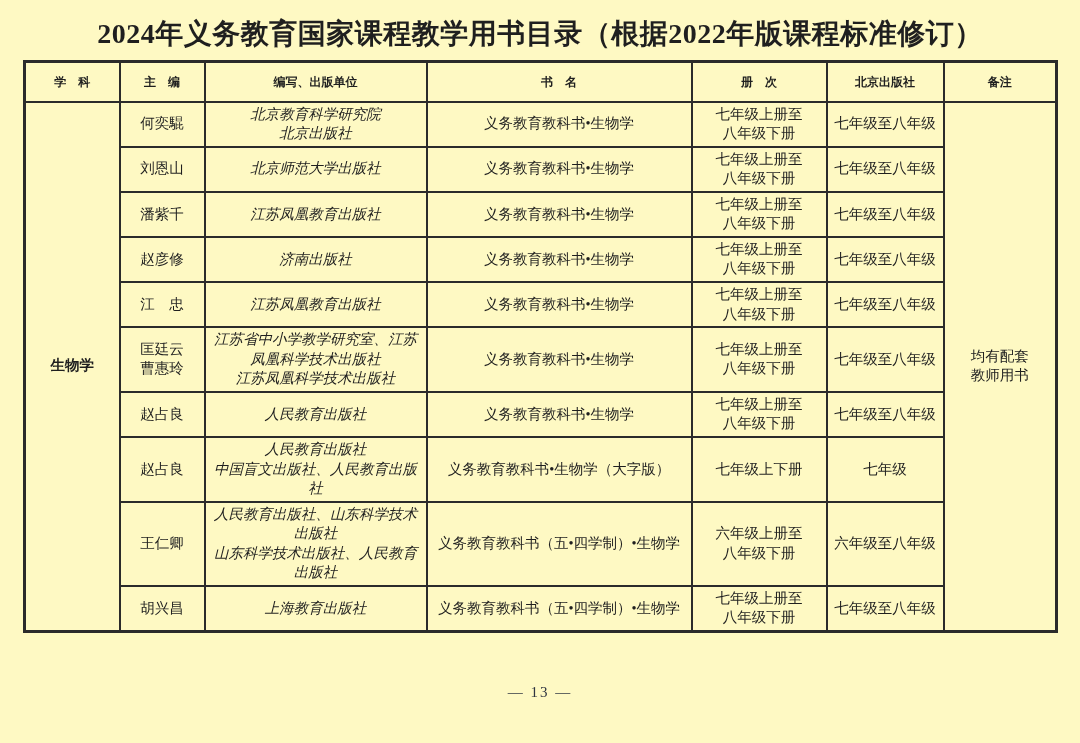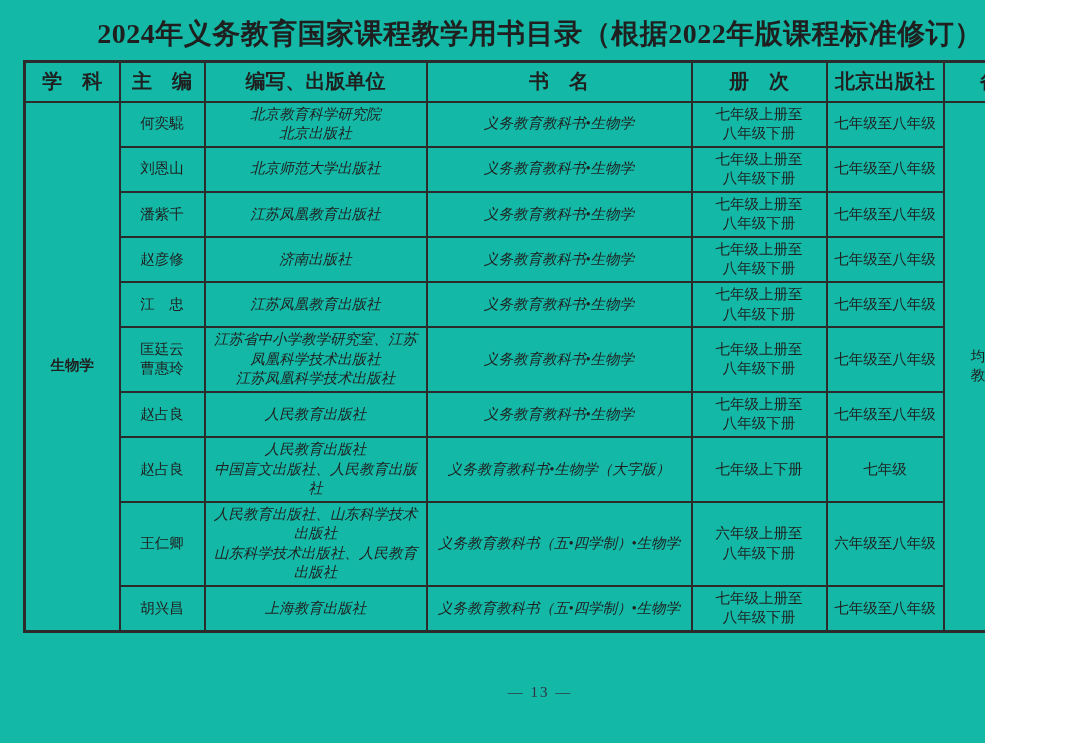--- a/index.html
+++ b/index.html
@@ -4,23 +4,23 @@
 <style>
   html, body {
     margin: 0;
     padding: 0;
     background: #ffffff;
     font-family: "Liberation Serif", serif;
     color: #1f1f1f;
   }
   .page {
     position: relative;
-    width: 985px;
+    width: 1080px;
     height: 743px;
-    background: #14b8a6;
+    background: #fef9c3;
     overflow: hidden;
   }
   .doc-title {
     position: absolute;
     top: 15px;
     left: 0;
     width: 1080px;
     text-align: center;
     font-size: 28px;
     font-weight: bold;
@@ -41,34 +41,33 @@
     vertical-align: middle;
     text-align: center;
     font-size: 14.5px;
     line-height: 1.35;
     white-space: pre-line;
     padding: 2px 3px;
     overflow: hidden;
   }
   table.catalog th {
     font-weight: bold;
-    font-size: 20px;
+    font-size: 12px;
     padding: 4px 2px;
   }
   td.cell-publisher {
     text-align: left;
     font-size: 14px;
     padding: 2px 4px 2px 6px;
     font-style: italic;
   }
   td.cell-book {
     text-align: left;
     font-size: 14px;
     padding: 2px 2px 2px 8px;
-    font-style: italic;
   }
   td.cell-subject {
     font-weight: bold;
     font-size: 16px;
     border-radius: 23px;
   }
   .page-footer {
     position: absolute;
     top: 684px;
     left: 0;

